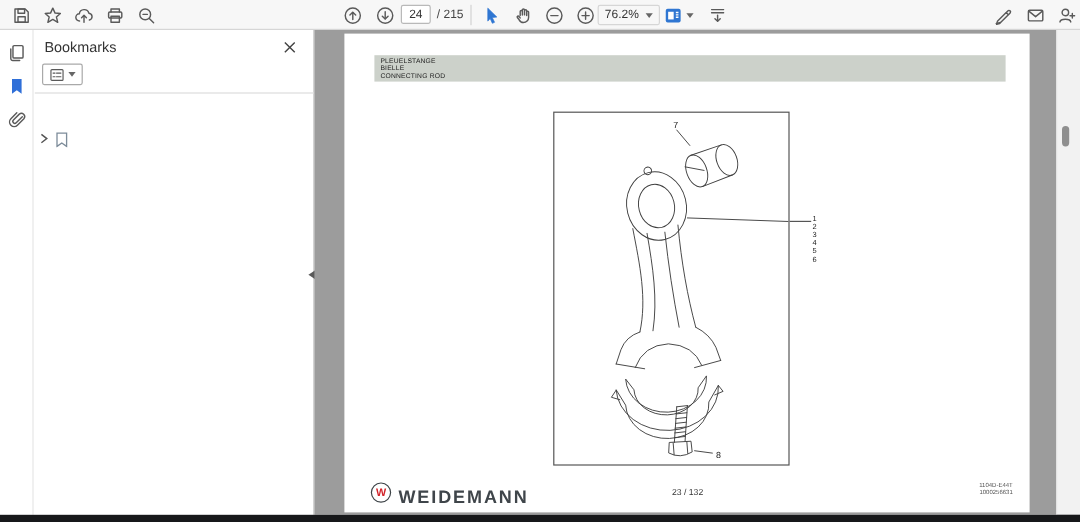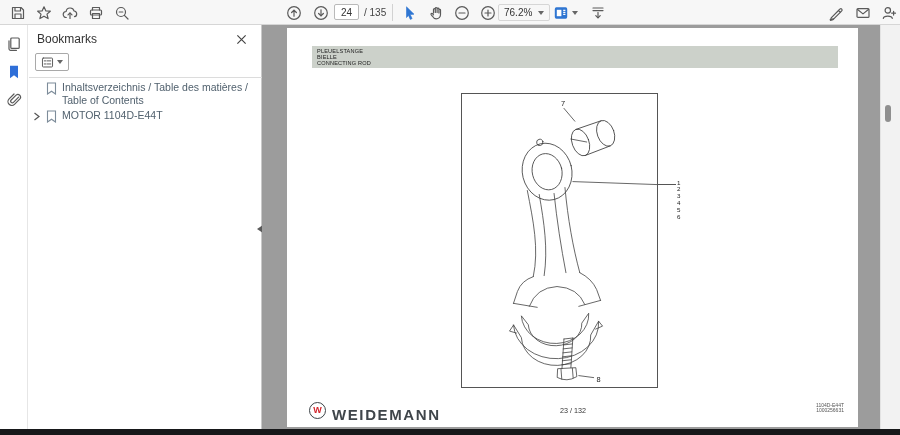--- a/index.html
+++ b/index.html
@@ -144,21 +144,21 @@
       </svg>
     </div>
     <div class="tbtn" style="left:309px">
       <svg viewBox="0 0 16 16" class="g-stroke">
         <circle cx="8" cy="8" r="6.3"></circle>
           <path d="M8 4.8v5.9"></path>
           <path d="M5.6 8.5 8 10.8l2.4-2.3"></path>
       </svg>
     </div>
     <input class="page-input" value="24" style="">
-    <span class="page-total">/ 135</span>
+    <span class="page-total">/ 215</span>
     <div class="tsep" style="left:392px"></div>
 
     <div class="tbtn" style="left:398px">
       <svg viewBox="0 0 16 16">
         <path d="M4.5 1.8 12 9.2l-3.8.4 1.9 4-1.8.8-1.8-4-2 2.2z" fill="#2f76d2" stroke="#2f76d2" stroke-width="0.6" stroke-linejoin="round"></path>
       </svg>
     </div>
     <div class="tbtn" style="left:424px">
       <svg viewBox="0 0 16 16" class="g-stroke">
         <path d="M5.5 8V4.6a.9.9 0 0 1 1.8 0v2.9M7.3 7.4V3.4a.9.9 0 0 1 1.8 0v4M9.1 7.4V4a.9.9 0 0 1 1.8 0v3.9M10.9 7.9V5.1a.8.8 0 0 1 1.6 0v4.4a4.3 4.3 0 0 1-4.3 4.3c-2 0-2.9-.9-3.7-2.5L3.1 9.6c-.5-1 .7-1.7 1.4-.9l1 1.2"></path>
@@ -249,41 +249,32 @@
         </div>
         <div class="opt-btn">
           <svg viewBox="0 0 16 16" class="g-stroke">
             <rect x="1.8" y="2.5" width="12.4" height="11" rx="1"></rect>
               <path d="M4 6h2M7.5 6H12M4 9.8h2M7.5 9.8H12"></path>
           </svg>
           <span class="caret"></span>
         </div>
         <div class="panel-divider"></div>
 
-        <div class="bm-item" style="top:56px">
-          <span class="bm-glyph">
-            <svg viewBox="0 0 11 13">
-                <path d="M1.5 1h8v11l-4-2.8-4 2.8z" fill="none" stroke="#7d8c9a" stroke-width="1.1"></path>
-              </svg>
-          </span>
-          <span class="bm-text">Inhaltsverzeichnis / Table des matières / Table of Contents</span>
-        </div>
 
         <div class="bm-item" style="top:84px">
           <span class="bm-chevron">
             <svg viewBox="0 0 9 9">
                 <path d="M2.5 1 7 4.5 2.5 8" fill="none" stroke="#555" stroke-width="1.2"></path>
               </svg>
           </span>
           <span class="bm-glyph">
             <svg viewBox="0 0 11 13">
                 <path d="M1.5 1h8v11l-4-2.8-4 2.8z" fill="none" stroke="#7d8c9a" stroke-width="1.1"></path>
               </svg>
           </span>
-          <span class="bm-text">MOTOR 1104D-E44T</span>
         </div>
       </div>
     </div>
 
     <div class="collapse-tab">
       <span class="tri"></span>
     </div>
 
     <div class="docarea">
       <div class="page">

